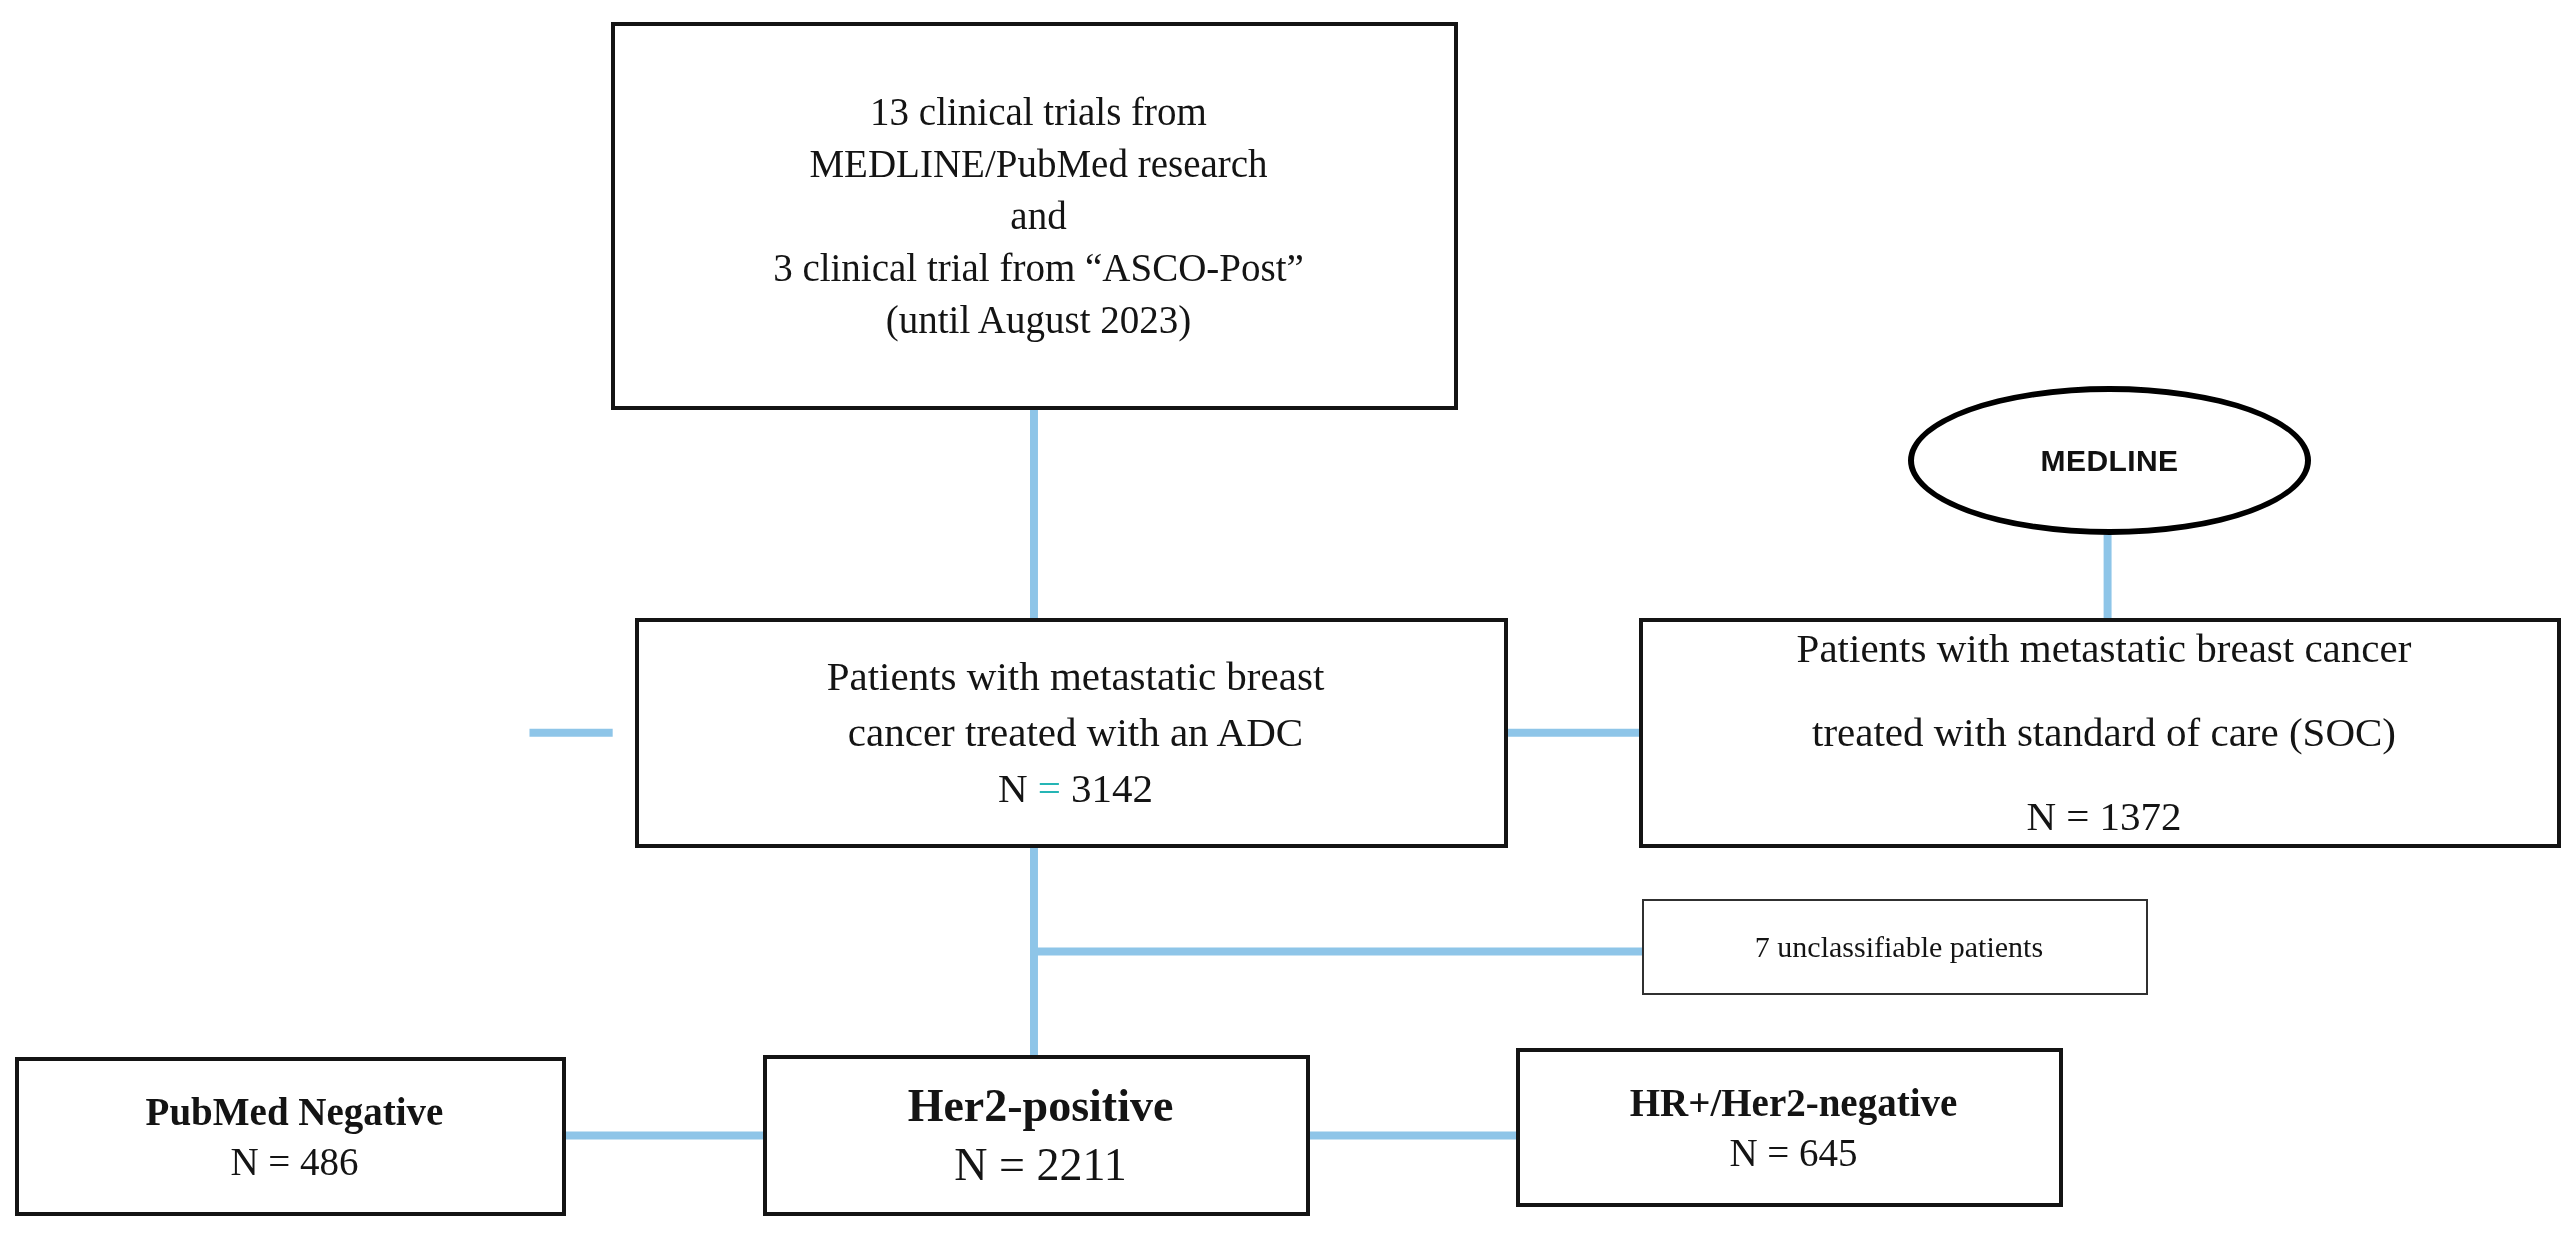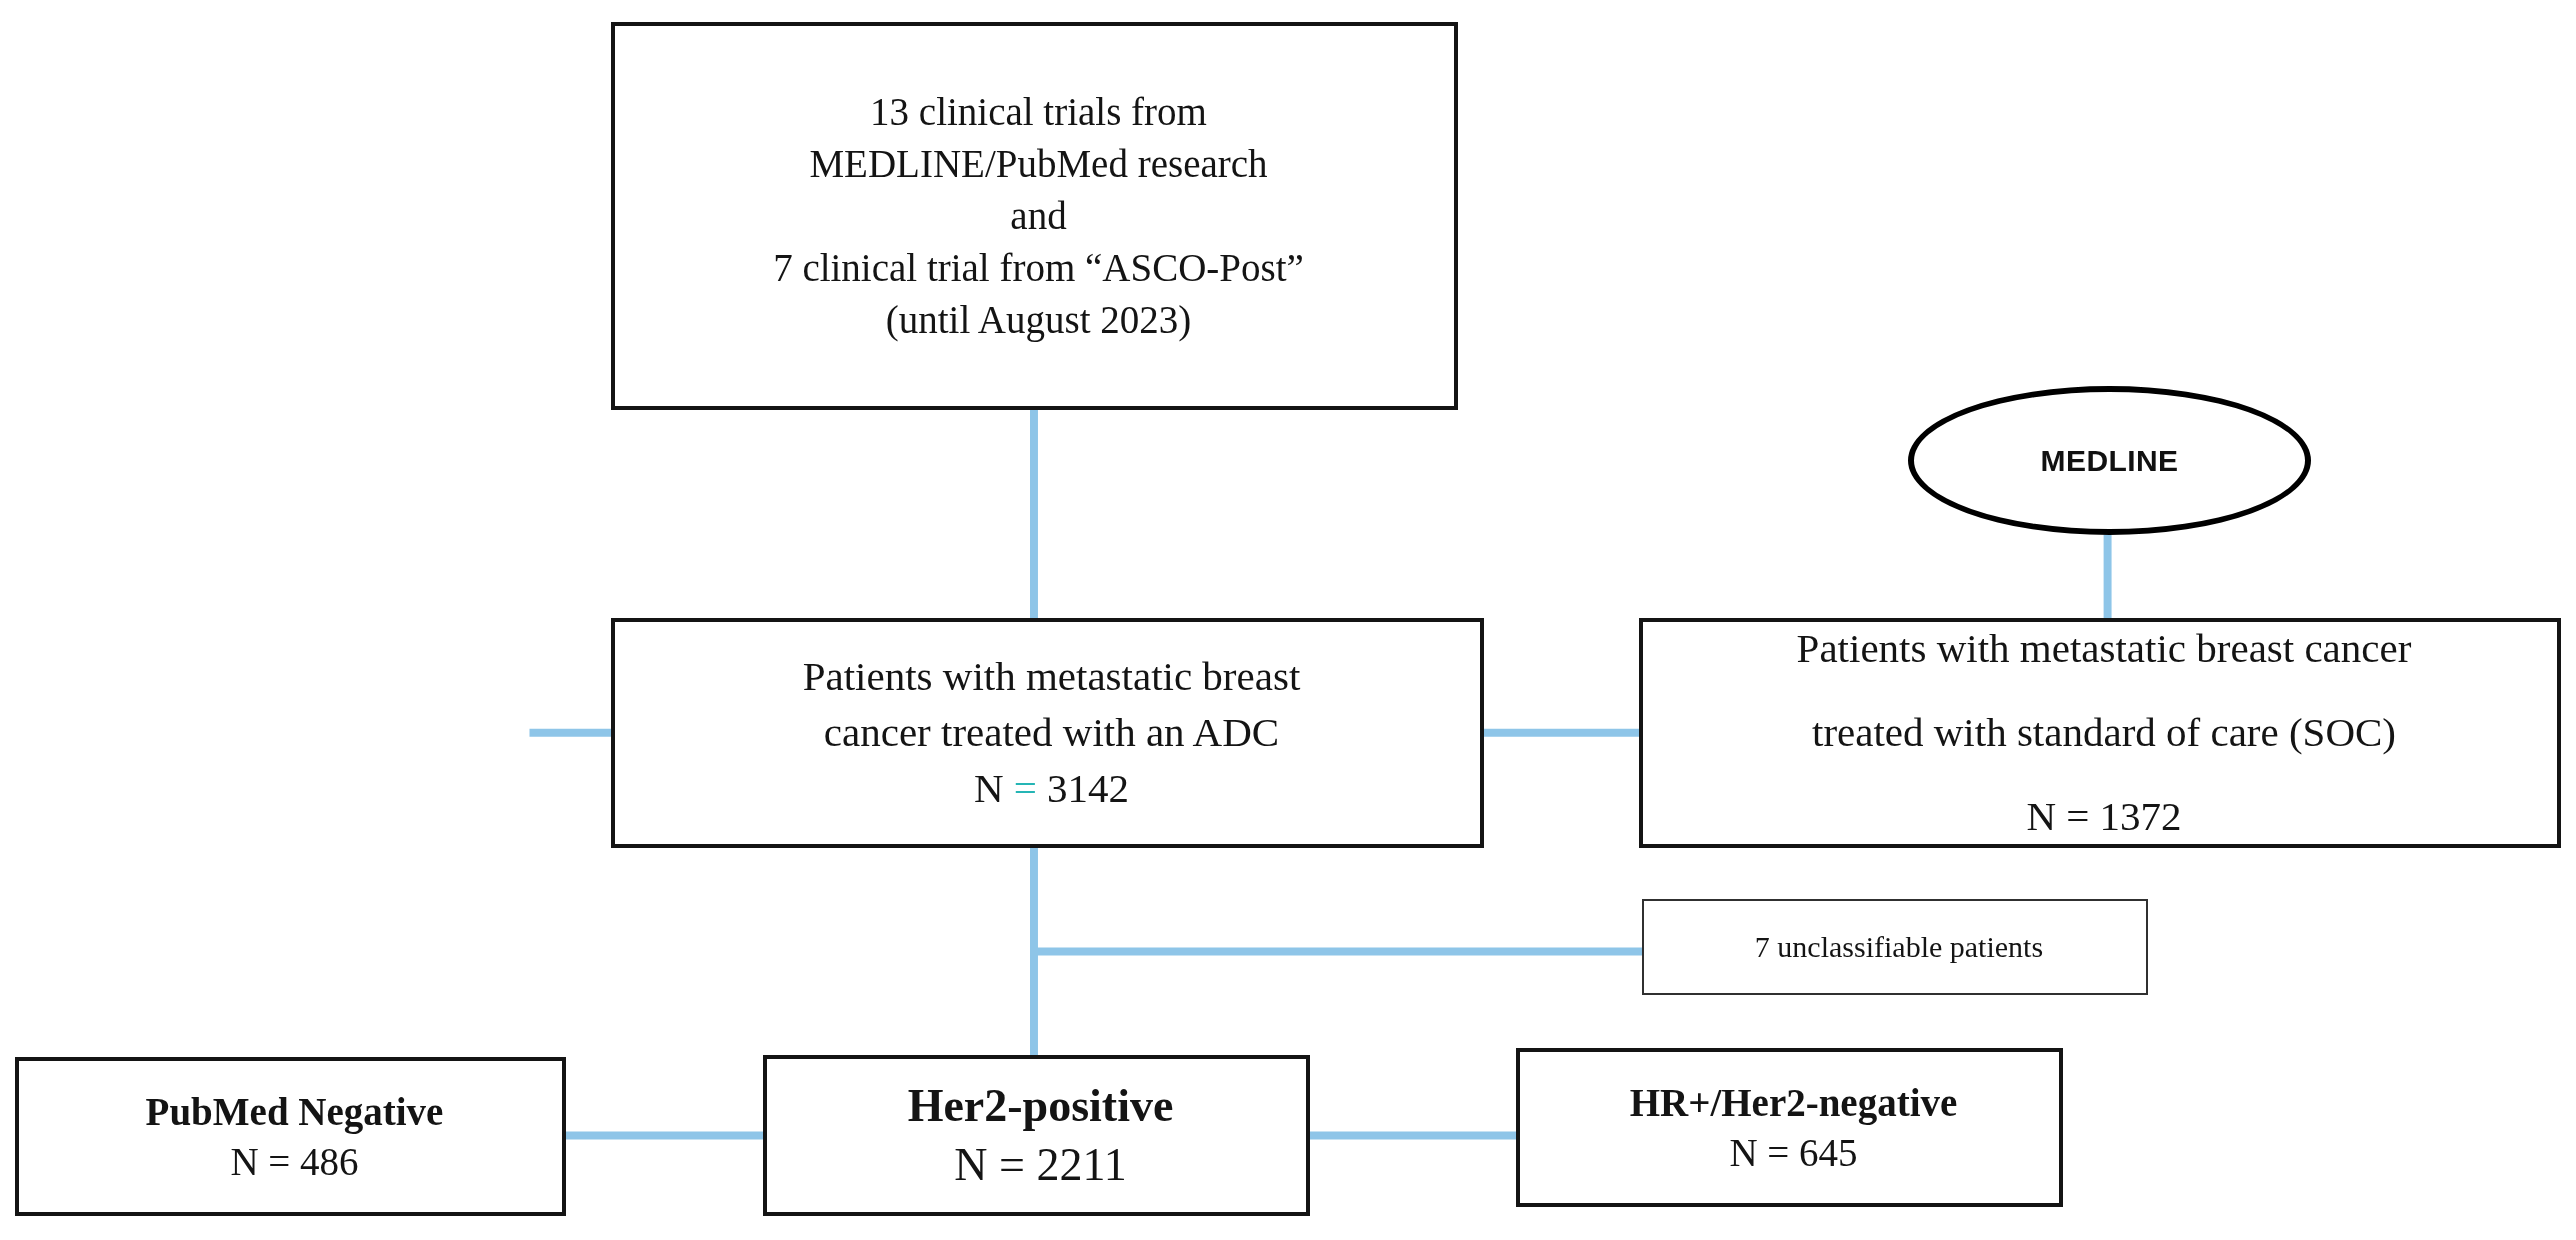--- a/index.html
+++ b/index.html
@@ -157,30 +157,30 @@
       <line x1="637" y1="1283" x2="864" y2="1283"></line>
 
       <line x1="1478" y1="1283" x2="1714" y2="1283"></line>
     </g>
   </svg>
 
   <div class="node" id="box-sources" style="border-color: rgb(20, 20, 20);">
     <span class="line">13 clinical trials from</span>
     <span class="line">MEDLINE/PubMed research</span>
     <span class="line">and</span>
-    <span class="line">7 clinical trial from “ASCO-Post”</span>
+    <span class="line">3 clinical trial from “ASCO-Post”</span>
     <span class="line">(until August 2023)</span>
   </div>
 
 
   <div class="badge" id="badge-excluded">
     <span>MEDLINE</span>
   </div>
 
-  <div class="node" id="box-adc" style="border-color: rgb(20, 20, 20);">
+  <div class="node" id="box-adc" style="border-color: rgb(20, 20, 20); margin-left: 24px;">
     <span class="line">Patients with metastatic breast</span>
     <span class="line">cancer treated with an ADC</span>
     <span class="line"><span>N</span><span> </span><span class="eq-accent" style="color: rgb(37, 181, 181);">=</span><span> </span><span>3142</span></span>
   </div>
 
   <div class="node" id="box-soc" style="border-color: rgb(20, 20, 20);">
     <span class="line">Patients with metastatic breast cancer</span>
     <span class="line">treated with standard of care (SOC)</span>
     <span class="line"><span>N</span><span> </span><span>=</span><span> </span><span>1372</span></span>
   </div>

